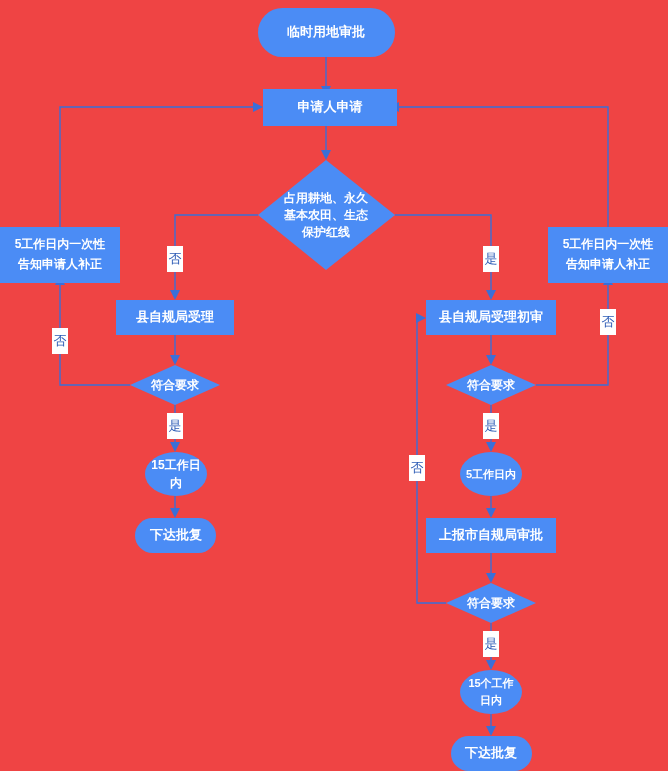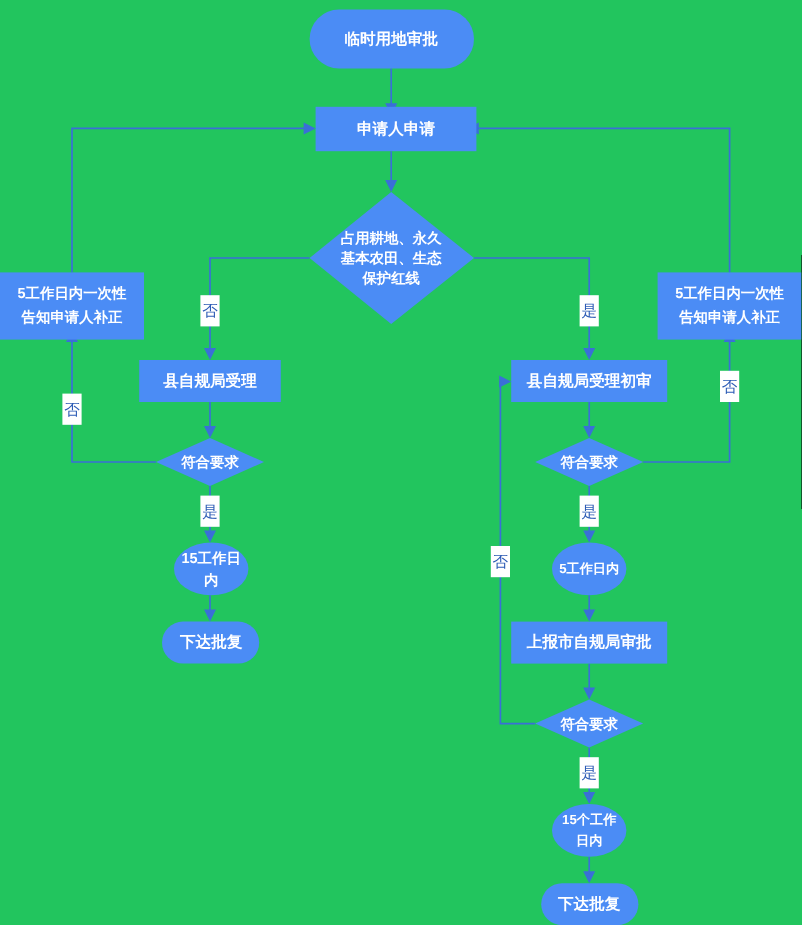--- a/index.html
+++ b/index.html
@@ -10,21 +10,21 @@
   body {
     width: 668px;
     height: 771px;
     overflow: hidden;
     font-family: "Liberation Sans", "DejaVu Sans", sans-serif;
   }
   #flow-root {
     position: relative;
     width: 668px;
     height: 771px;
-    background: #22c55e;
+    background: #ef4444;
   }
   svg.flow-canvas {
     display: block;
     width: 668px;
     height: 771px;
   }
   .node-shape {
     fill: #4b8cf5;
     stroke: none;
   }

